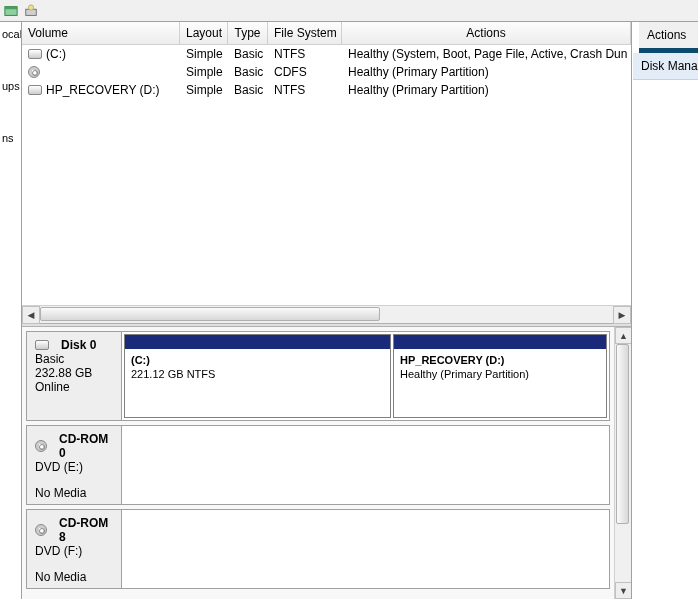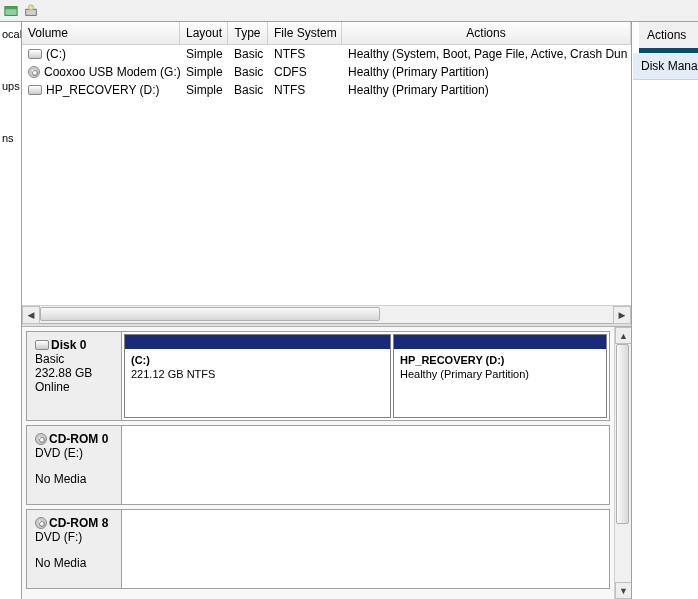--- a/index.html
+++ b/index.html
@@ -157,21 +157,21 @@
   border: 1px solid #a0a0a0;
   margin: 4px;
   background: #fff;
 }
 .disk-label {
   width: 95px;
   padding: 6px 8px;
   border-right: 1px solid #a0a0a0;
   background: #eeeeee;
 }
-.disk-label .dtitle { font-weight: bold; display:flex; align-items:center; gap:2px;}
+.disk-label .dtitle { font-weight: bold; display:flex; align-items:center; gap:12px;}
 .disk-parts {
   flex: 1;
   display: flex;
   padding: 2px;
   gap: 2px;
 }
 .partition {
   border: 1px solid #808080;
   background: #fff;
   display: flex;
@@ -236,21 +236,20 @@
               <span>(C:)</span>
             </div>
             <div class="col col-layout">Simple</div>
             <div class="col col-type">Basic</div>
             <div class="col col-fs">NTFS</div>
             <div class="col col-status">Healthy (System, Boot, Page File, Active, Crash Dun</div>
           </div>
           <div class="vol-row">
             <div class="col col-volume">
               <span class="cd-icon"></span>
-              <span>Cooxoo USB Modem (G:)</span>
             </div>
             <div class="col col-layout">Simple</div>
             <div class="col col-type">Basic</div>
             <div class="col col-fs">CDFS</div>
             <div class="col col-status">Healthy (Primary Partition)</div>
           </div>
           <div class="vol-row">
             <div class="col col-volume">
               <span class="drive-icon"></span>
               <span>HP_RECOVERY (D:)</span>

